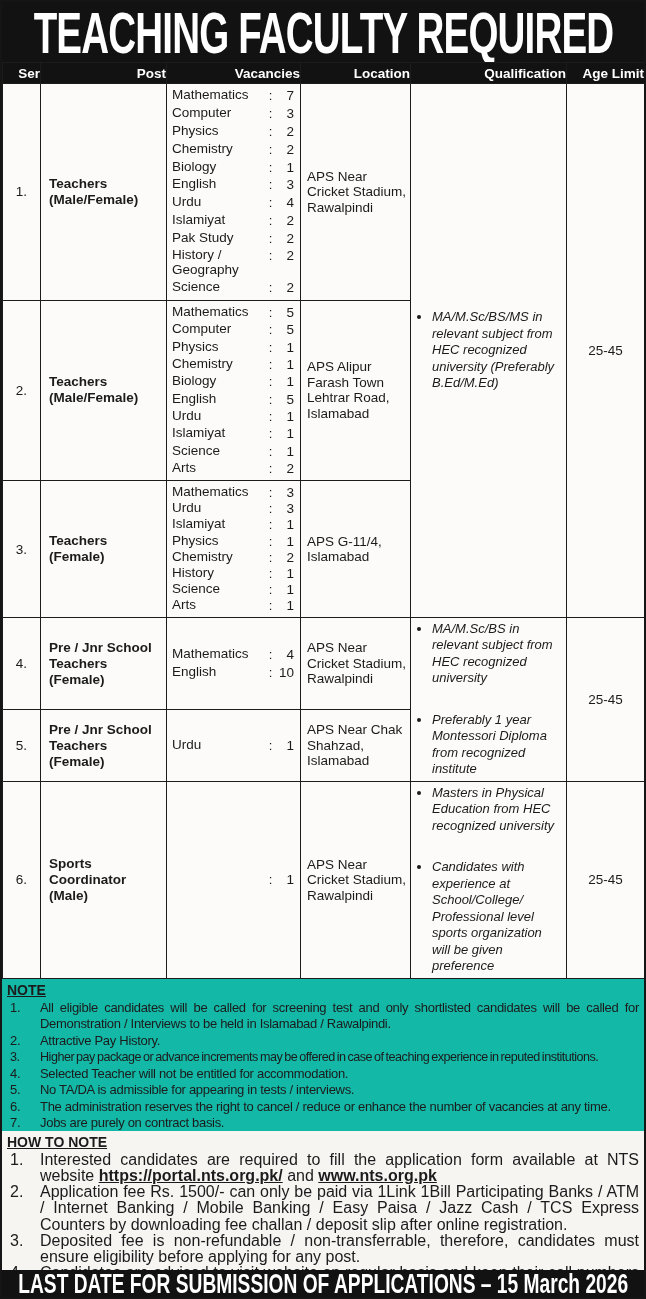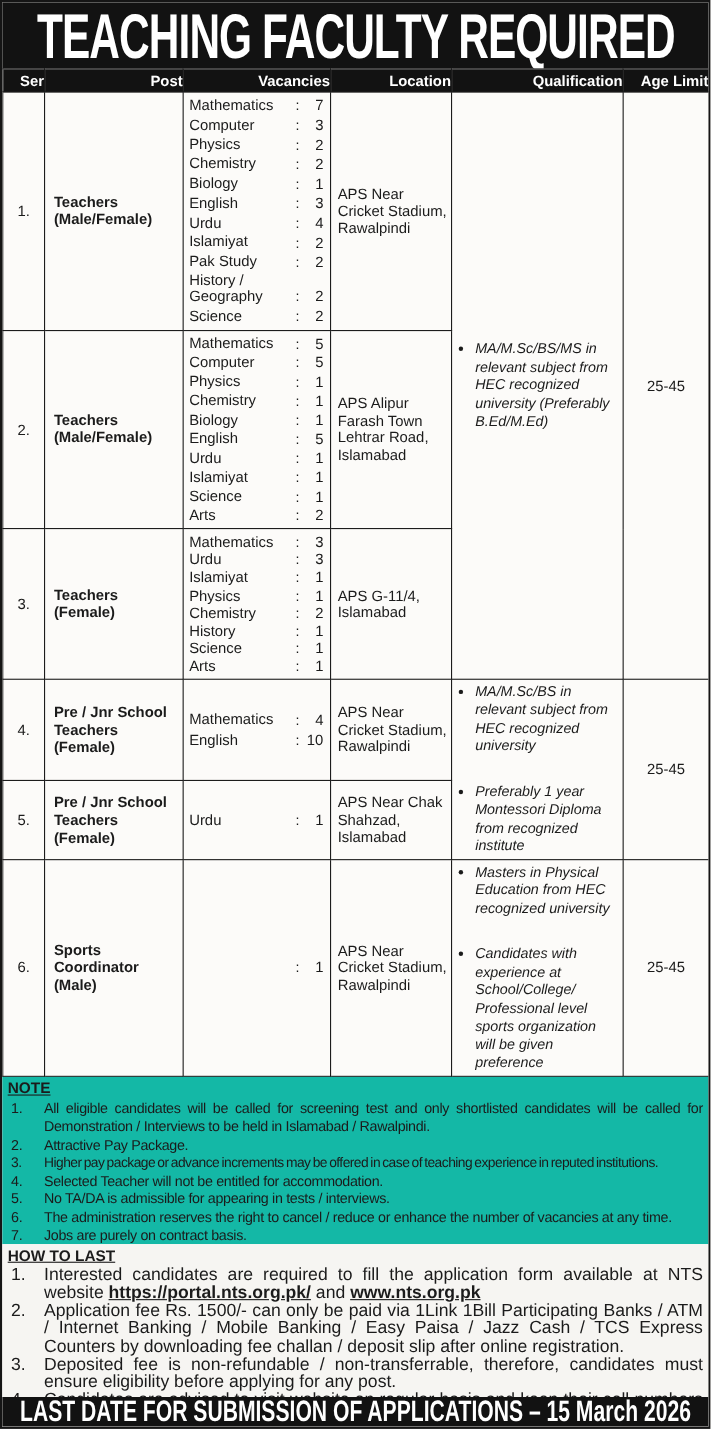--- a/index.html
+++ b/index.html
@@ -24,21 +24,21 @@
   th{background:#121212;color:#ffffff;font-size:13.5px;font-weight:bold;text-align:right;}
   td.ser{text-align:center;font-size:13.5px;}
   td.post{font-weight:bold;font-size:13.5px;line-height:16px;padding-left:8px;padding-right:4px;}
   td.vac{padding:3px 6px 3px 5px;}
   td.loc{font-size:13.5px;line-height:15.5px;padding-left:6px;padding-right:2px;}
   td.qual{padding:3px 3px 3px 2px;font-style:italic;}
   td.age{text-align:center;font-size:13.5px;}
   .qual ul{margin:0;padding-left:19px;list-style:disc;}
   .qual li{font-size:13px;line-height:16.5px;}
   .qual li + li{margin-top:25px;}
-  .vline{display:flex;align-items:flex-end;}
+  .vline{display:flex;align-items:flex-start;}
   .vs{flex:1;font-size:13.5px;line-height:14.5px;}
   .vc{width:9px;font-size:13px;text-align:center;}
   .vn{width:19px;font-size:13.5px;text-align:right;}
   tr.r1{height:210px;} tr.r2{height:168px;} tr.r3{height:125px;}
   tr.r4{height:87px;}  tr.r5{height:67px;}  tr.r6{height:173px;}
   tr.r1 .vline{padding:1.4px 0;}
   tr.r2 .vline{padding:1.2px 0;}
   tr.r3 .vline{padding:0.6px 0;}
   tr.r3 .vs{line-height:14px;}
   tr.r4 .vline{padding:1.8px 0;}
@@ -321,31 +321,31 @@
         </td>
         <td class="age">25-45</td>
       </tr>
     </tbody>
   </table>
 
   <div id="note" class="sec">
     <div class="shead">NOTE</div>
     <ol class="numlist">
       <li>All eligible candidates will be called for screening test and only shortlisted candidates will be called for Demonstration / Interviews to be held in Islamabad / Rawalpindi.</li>
-      <li>Attractive Pay Package.</li>
+      <li>Attractive Pay History.</li>
       <li class="tight">Higher pay package or advance increments may be offered in case of teaching experience in reputed institutions.</li>
       <li>Selected Teacher will not be entitled for accommodation.</li>
       <li>No TA/DA is admissible for appearing in tests / interviews.</li>
       <li>The administration reserves the right to cancel / reduce or enhance the number of vacancies at any time.</li>
       <li>Jobs are purely on contract basis.</li>
     </ol>
   </div>
 
   <div id="apply" class="sec">
-    <div class="shead">HOW TO LAST</div>
+    <div class="shead">HOW TO NOTE</div>
     <ol class="numlist">
       <li><span>Interested candidates are required to fill the application form available at NTS website</span> <span class="bu">https://portal.nts.org.pk/</span> <span>and</span> <span class="bu">www.nts.org.pk</span></li>
       <li>Application fee Rs. 1500/- can only be paid via 1Link 1Bill Participating Banks / ATM / Internet Banking / Mobile Banking / Easy Paisa / Jazz Cash / TCS Express Counters by downloading fee challan / deposit slip after online registration.</li>
       <li>Deposited fee is non-refundable / non-transferrable, therefore, candidates must ensure eligibility before applying for any post.</li>
       <li>Candidates are advised to visit website on regular basis and keep their cell numbers provided in application forms functional.</li>
 
     </ol>
   </div>
 
   <div class="footerbar">

